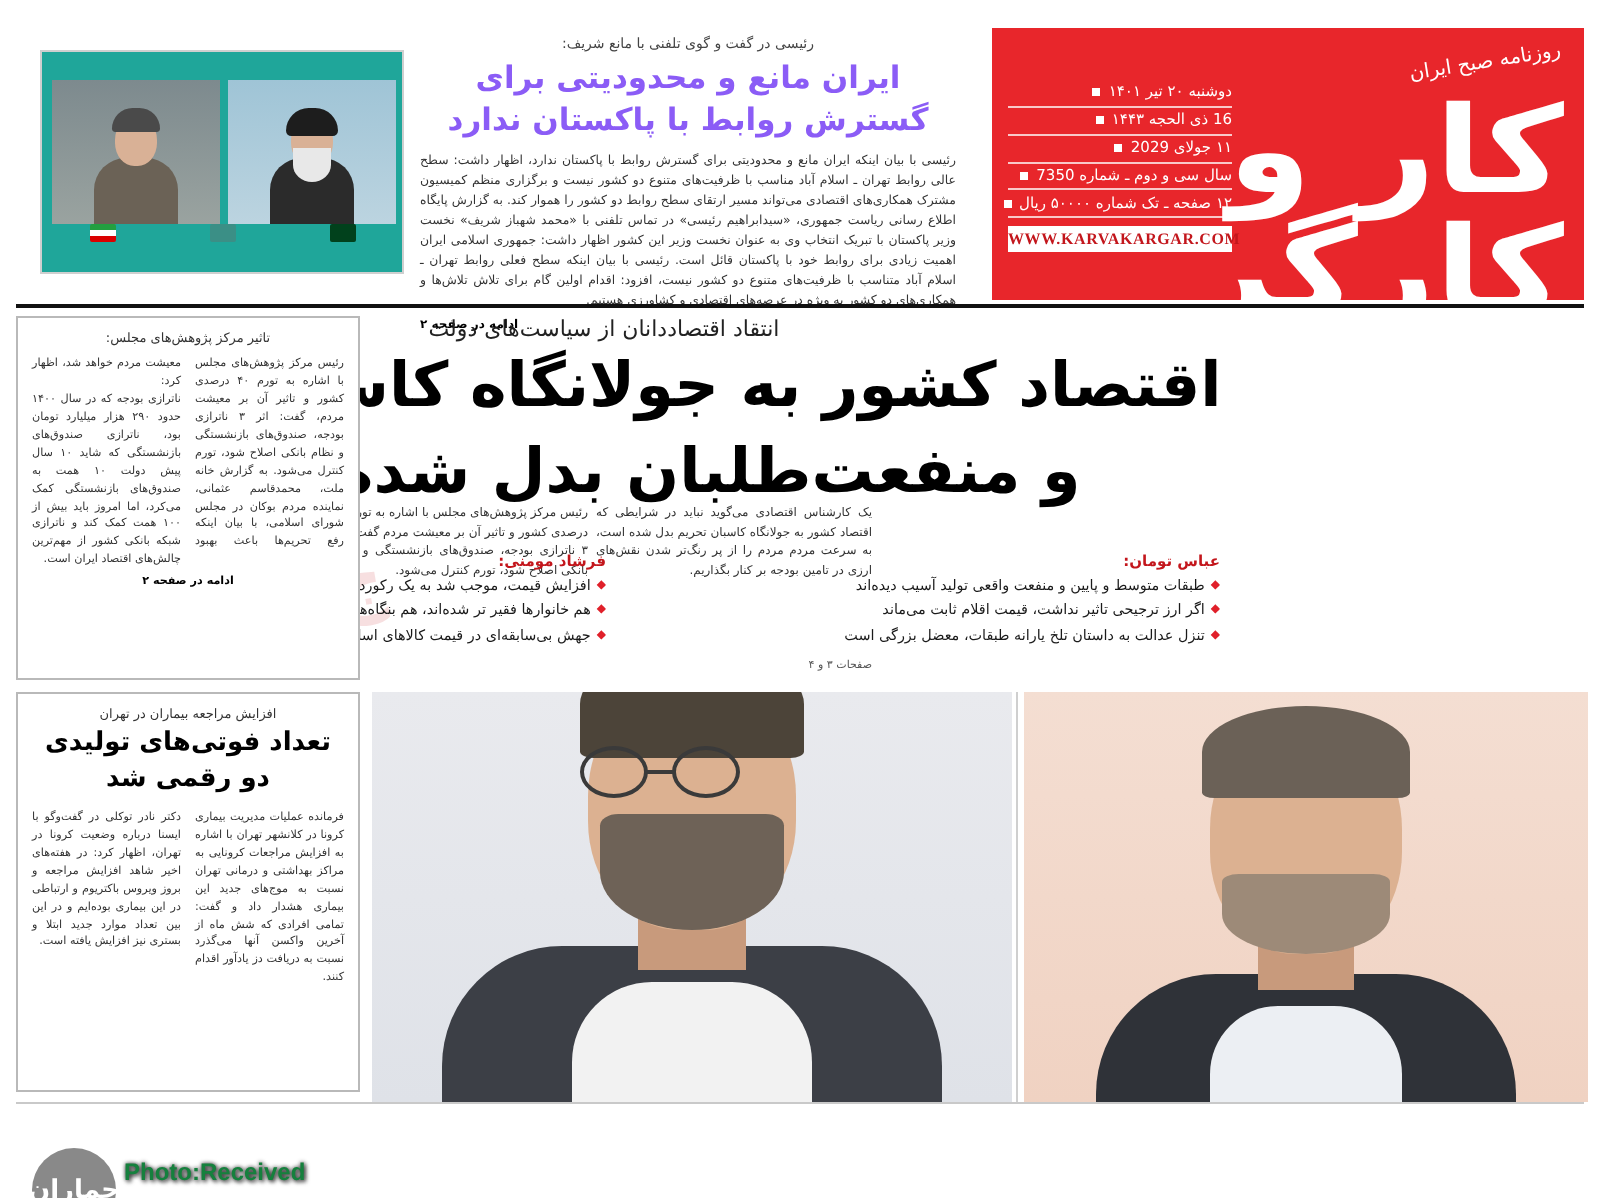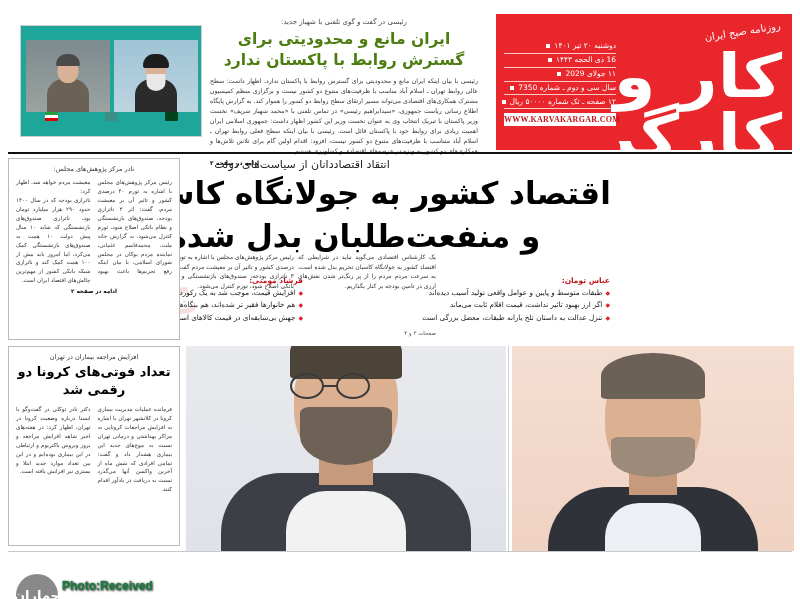--- a/index.html
+++ b/index.html
@@ -103,21 +103,21 @@
     display: flex; align-items: center; justify-content: space-around;
   }
   .flagdot { width: 13px; height: 9px; border-radius: 1px; }
   .fl-pk { background: #01411c; }
   .fl-mid { background: #3b8f86; }
   .fl-ir { background: linear-gradient(#239f40 33%, #fff 33% 66%, #da0000 66%); }
 
   .ta-text { position: absolute; right: 0; top: 4px; width: 268px; direction: rtl; text-align: right; }
   .ta-kicker { font-size: 7px; color: #444; text-align: center; line-height: 1.3; }
   .ta-head {
-    font-size: 15.5px; font-weight: 700; color: #4d7c0f;
+    font-size: 15.5px; font-weight: 700; color: #8b5cf6;
     text-align: center; line-height: 1.35; margin-top: 2px;
   }
   .ta-body {
     margin-top: 5px; font-size: 6.2px; color: #333; line-height: 1.62;
     text-align: justify; direction: rtl;
   }
   .ta-more { margin-top: 3px; font-size: 6px; color: #000; text-align: left; font-weight: 700; }
 
   
   .rule-top { position: absolute; left: 8px; right: 8px; top: 152px; height: 2px; background: #111; }
@@ -290,21 +290,21 @@
           <div class="hair"></div>
         </div>
       </div>
       <div class="flagbar">
         <span class="flagdot fl-pk"></span>
         <span class="flagdot fl-mid"></span>
         <span class="flagdot fl-ir"></span>
       </div>
     </div>
     <div class="ta-text">
-      <div class="ta-kicker">رئیسی در گفت و گوی تلفنی با شهباز جدید:</div>
+      <div class="ta-kicker">رئیسی در گفت و گوی تلفنی با مانع شریف:</div>
       <div class="ta-head">ایران مانع و محدودیتی برای گسترش روابط با پاکستان ندارد</div>
       <div class="ta-body">رئیسی با بیان اینکه ایران مانع و محدودیتی برای گسترش روابط با پاکستان ندارد، اظهار داشت: سطح عالی روابط تهران ـ اسلام آباد مناسب با ظرفیت‌های متنوع دو کشور نیست و برگزاری منظم کمیسیون مشترک همکاری‌های اقتصادی می‌تواند مسیر ارتقای سطح روابط دو کشور را هموار کند. به گزارش پایگاه اطلاع رسانی ریاست جمهوری، «سیدابراهیم رئیسی» در تماس تلفنی با «محمد شهباز شریف» نخست وزیر پاکستان با تبریک انتخاب وی به عنوان نخست وزیر این کشور اظهار داشت: جمهوری اسلامی ایران اهمیت زیادی برای روابط خود با پاکستان قائل است. رئیسی با بیان اینکه سطح فعلی روابط تهران ـ اسلام آباد متناسب با ظرفیت‌های متنوع دو کشور نیست، افزود: اقدام اولین گام برای تلاش تلاش‌ها و همکاری‌های دو کشور به ویژه در عرصه‌های اقتصادی و کشاورزی هستیم.</div>
       <div class="ta-more">ادامه در صفحه ۲</div>
     </div>
   </div>
 
   <div class="rule-top"></div>
 
   <div class="overline">انتقاد اقتصاددانان از سیاست‌های دولت</div>
   <div class="lead">
@@ -317,25 +317,25 @@
   <div class="deck">رئیس مرکز پژوهش‌های مجلس با اشاره به تورم ۴۰ درصدی کشور و تاثیر آن بر معیشت مردم گفت: اگر ۳ ناترازی بودجه، صندوق‌های بازنشستگی و نظام بانکی اصلاح شود، تورم کنترل می‌شود.</div>
   <div class="deck2">یک کارشناس اقتصادی می‌گوید نباید در شرایطی که اقتصاد کشور به جولانگاه کاسبان تحریم بدل شده است، به سرعت مردم مردم را از پر رنگ‌تر شدن نقش‌های ارزی در تامین بودجه بر کنار بگذاریم.</div>
 
   <div class="wm-red">ج</div>
 
   <div class="bullets-wrap">
     <div class="bcol">
       <div class="bname">عباس تومان:</div>
       <div class="bline">
         <span class="dia">◆</span>
-        <span>طبقات متوسط و پایین و عوامل واقعی تولید آسیب دیده‌اند</span>
-      </div>
-      <div class="bline">
-        <span class="dia">◆</span>
-        <span>اگر ارز بهبود تاثیر نداشت، قیمت اقلام ثابت می‌ماند</span>
+        <span>طبقات متوسط و پایین و منفعت واقعی تولید آسیب دیده‌اند</span>
+      </div>
+      <div class="bline">
+        <span class="dia">◆</span>
+        <span>اگر ارز ترجیحی تاثیر نداشت، قیمت اقلام ثابت می‌ماند</span>
       </div>
       <div class="bline">
         <span class="dia">◆</span>
         <span>تنزل عدالت به داستان تلخ یارانه طبقات، معضل بزرگی است</span>
       </div>
     </div>
     <div class="bcol">
       <div class="bname">فرشاد مومنی:</div>
       <div class="bline">
         <span class="dia">◆</span>
@@ -347,31 +347,31 @@
       </div>
       <div class="bline">
         <span class="dia">◆</span>
         <span>جهش بی‌سابقه‌ای در قیمت کالاهای اساسی اتفاق افتاده است</span>
       </div>
     </div>
   </div>
   <div class="pagenote">صفحات ۳ و ۴</div>
 
   <div class="boxA">
-    <div class="bx-kicker">نادر مرکز پژوهش‌های مجلس:</div>
+    <div class="bx-kicker">تاثیر مرکز پژوهش‌های مجلس:</div>
     <div class="bx-cols">
       <div class="bx-body">رئیس مرکز پژوهش‌های مجلس با اشاره به تورم ۴۰ درصدی کشور و تاثیر آن بر معیشت مردم، گفت: اثر ۳ ناترازی بودجه، صندوق‌های بازنشستگی و نظام بانکی اصلاح شود، تورم کنترل می‌شود. به گزارش خانه ملت، محمدقاسم عثمانی، نماینده مردم بوکان در مجلس شورای اسلامی، با بیان اینکه رفع تحریم‌ها باعث بهبود معیشت مردم خواهد شد، اظهار کرد:</div>
       <div class="bx-body">ناترازی بودجه که در سال ۱۴۰۰ حدود ۲۹۰ هزار میلیارد تومان بود، ناترازی صندوق‌های بازنشستگی که شاید ۱۰ سال پیش دولت ۱۰ همت به صندوق‌های بازنشستگی کمک می‌کرد، اما امروز باید بیش از ۱۰۰ همت کمک کند و ناترازی شبکه بانکی کشور از مهم‌ترین چالش‌های اقتصاد ایران است.</div>
     </div>
     <div class="bx-more">ادامه در صفحه ۲</div>
   </div>
 
   <div class="boxB">
     <div class="bx-kicker">افزایش مراجعه بیماران در تهران</div>
-    <div class="bx-head">تعداد فوتی‌های کرونا دو رقمی شد</div>
+    <div class="bx-head">تعداد فوتی‌های تولیدی دو رقمی شد</div>
     <div class="bx-cols">
       <div class="bx-body">فرمانده عملیات مدیریت بیماری کرونا در کلانشهر تهران با اشاره به افزایش مراجعات کرونایی به مراکز بهداشتی و درمانی تهران نسبت به موج‌های جدید این بیماری هشدار داد و گفت: تمامی افرادی که شش ماه از آخرین واکسن آنها می‌گذرد نسبت به دریافت دز یادآور اقدام کنند.</div>
       <div class="bx-body">دکتر نادر توکلی در گفت‌وگو با ایسنا درباره وضعیت کرونا در تهران، اظهار کرد: در هفته‌های اخیر شاهد افزایش مراجعه و بروز ویروس باکتریوم و ارتباطی در این بیماری بوده‌ایم و در این بین تعداد موارد جدید ابتلا و بستری نیز افزایش یافته است.</div>
     </div>
   </div>
 
   <div class="photo-main">
     <div class="portrait" style="width:320px;height:205px;">
       <div class="p-body" style="width:250px;height:78px;background:#3c3f46;"></div>
       <div class="p-body" style="width:120px;height:60px;background:#f2f2f2;border-radius:40px 40px 0 0;"></div>

